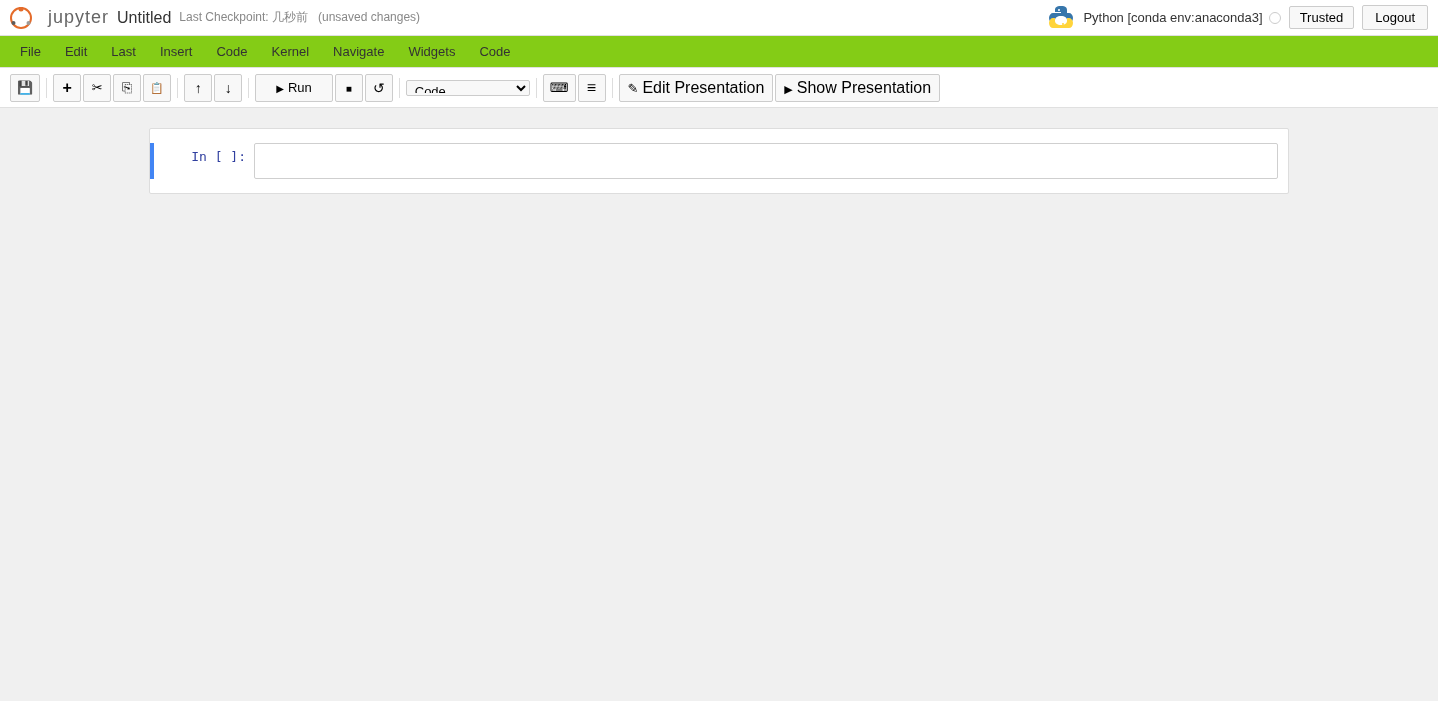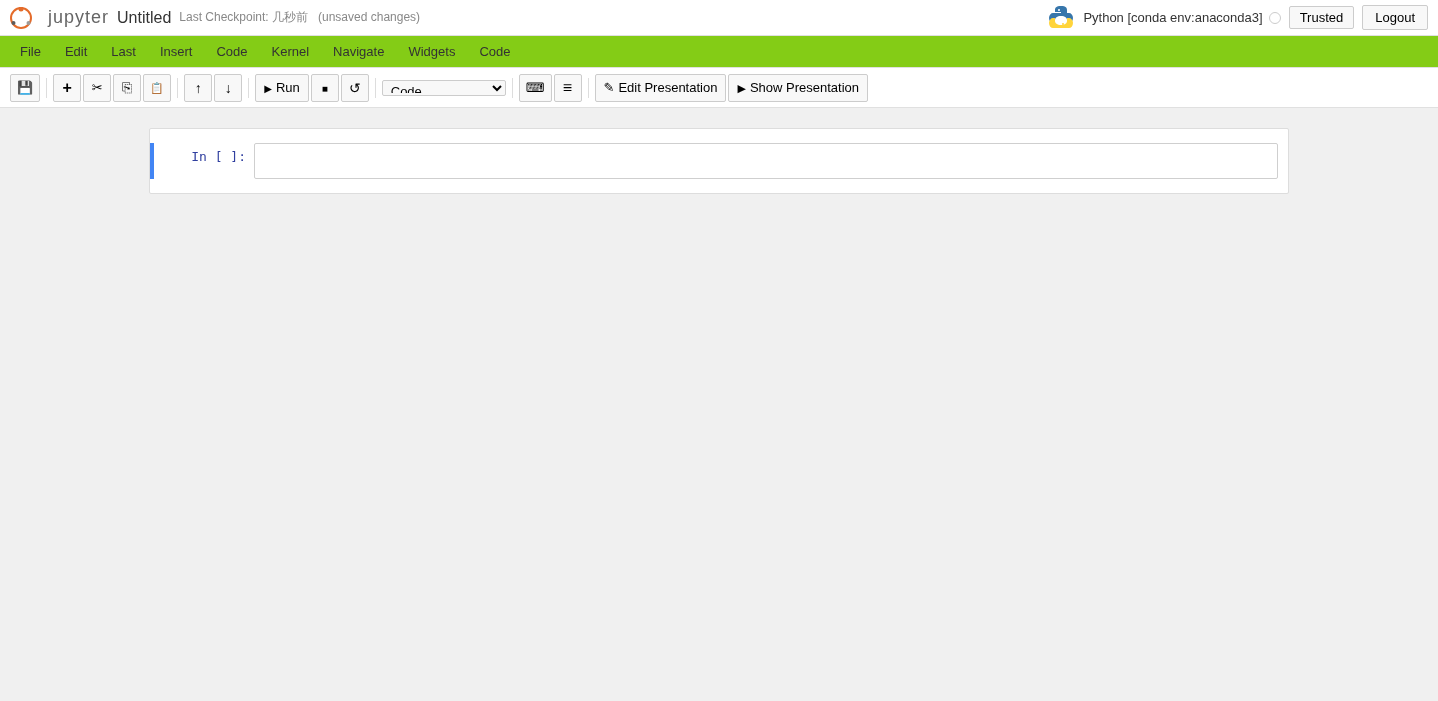--- a/index.html
+++ b/index.html
@@ -145,28 +145,28 @@
       padding: 2px 4px;
       font-size: 13px;
       height: 16px;
       cursor: pointer;
       border-radius: 2px;
     }
     .run-btn {
       display: flex;
       align-items: center;
       gap: 4px;
-      padding: 3px 8px;
+      padding: 3px 20px;
     }
     .presentation-btn {
       display: flex;
       align-items: center;
       gap: 4px;
       padding: 3px 8px;
-      font-size: 13px;
+      font-size: 16px;
       height: 28px;
       border: 1px solid #ccc;
       background: #f8f8f8;
       cursor: pointer;
       border-radius: 2px;
     }
 
     
     #main-content {
       padding: 20px 0;

